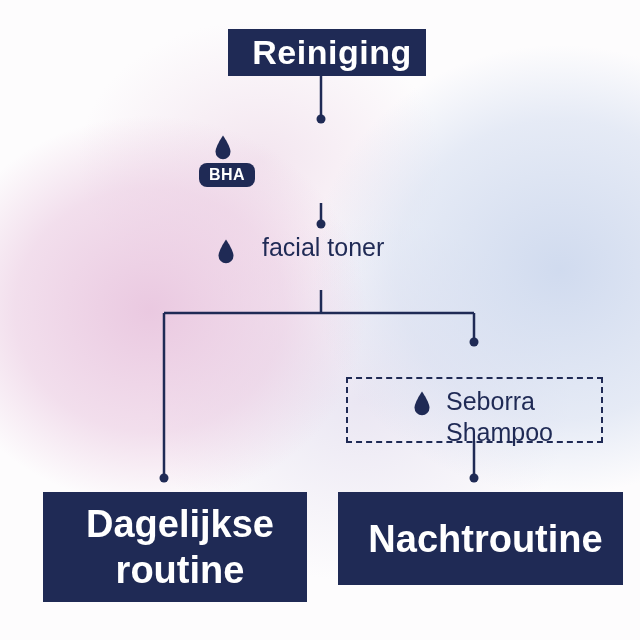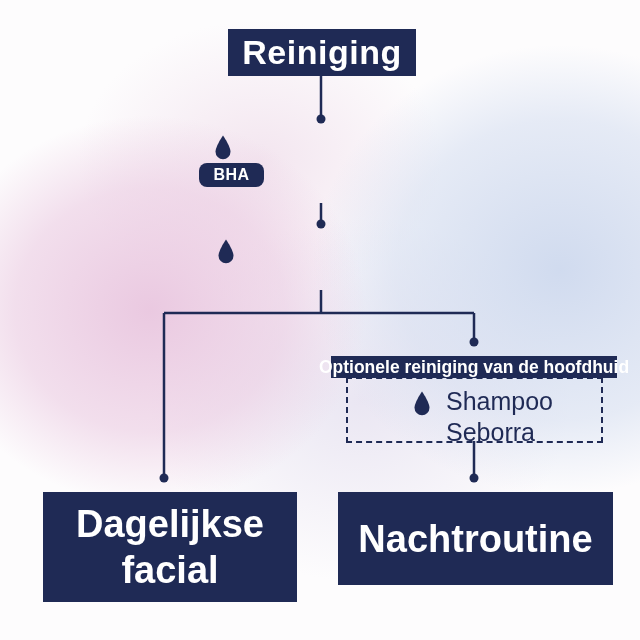--- a/index.html
+++ b/index.html
@@ -9,31 +9,31 @@
     background:
       radial-gradient(ellipse 300px 270px at 150px 310px, rgba(233,198,223,0.95) 0%, rgba(233,198,223,0.55) 45%, rgba(233,198,223,0) 72%),
       radial-gradient(ellipse 330px 300px at 560px 270px, rgba(206,217,238,0.95) 0%, rgba(206,217,238,0.5) 50%, rgba(206,217,238,0) 75%),
       radial-gradient(ellipse 300px 260px at 360px 400px, rgba(226,221,238,0.7) 0%, rgba(226,221,238,0) 70%),
       radial-gradient(ellipse 260px 200px at 260px 160px, rgba(236,214,230,0.6) 0%, rgba(236,214,230,0) 70%),
       #fdfcfd;
   }
   .navy-box{
     position:absolute;background:var(--navy);color:var(--text-on-navy);
     display:flex;flex-direction:column;align-items:center;justify-content:center;
-    font-weight:700;text-align:center;
+    font-weight:700;text-align:center;padding-left:10px;
   }
   #reiniging-box{left:228px;top:29px;width:188px;height:47px;font-size:34px;letter-spacing:.5px;}
   #lines-svg{position:absolute;left:0;top:0;width:640px;height:640px;pointer-events:none;}
   .step-text{font-size:25px;line-height:31px;font-weight:500;color:var(--navy);}
   .step-text span{display:block;white-space:nowrap;}
 
   #mousse-droplet{position:absolute;left:213px;top:134px;width:20px;height:28px;color:var(--navy);}
   #mousse-text{position:absolute;left:256px;top:134px;}
   #bha-badge{
-    position:absolute;left:199px;top:163px;width:65px;height:24px;
+    position:absolute;left:199px;top:163px;width:56px;height:24px;
     background:var(--navy);color:var(--text-on-navy);border-radius:8px;
     font-size:16px;font-weight:700;display:flex;align-items:center;justify-content:center;
     letter-spacing:.5px;
     text-align:center;
   }
   #tonic-droplet{position:absolute;left:216px;top:238px;width:20px;height:28px;color:var(--navy);}
   #tonic-text{position:absolute;left:262px;top:232px;}
 
   #optional-header{
     left:331px;top:356px;width:286px;height:22px;
@@ -87,37 +87,35 @@
   </div>
   <div id="mousse-text" class="step-text">
   </div>
 
   <span id="tonic-droplet">
     <svg class="drop-svg" viewBox="0 0 24 32">
         <path fill="currentColor" d="M12 1 C12 1 3 14 3 20.5 a9 9 0 0 0 18 0 C21 14 12 1 12 1 Z"></path>
       </svg>
   </span>
   <div id="tonic-text" class="step-text">
+    <span>facial toner</span>
   </div>
 
-  <div id="optional-header" class="navy-box">
-    <span>Optionele reiniging van de hoofdhuid</span>
-  </div>
   <div id="optional-dashed-box"></div>
   <span id="seborra-droplet">
     <svg class="drop-svg" viewBox="0 0 24 32">
         <path fill="currentColor" d="M12 1 C12 1 3 14 3 20.5 a9 9 0 0 0 18 0 C21 14 12 1 12 1 Z"></path>
       </svg>
   </span>
   <div id="seborra-text" class="step-text">
+    <span>Seborra</span>
     <span>Shampoo</span>
-    <span>Seborra</span>
   </div>
 
   <div id="outcome-left" class="navy-box">
     <span>Dagelijkse</span>
-    <span>facial</span>
+    <span>routine</span>
   </div>
   <div id="outcome-right" class="navy-box">
     <span>Nachtroutine</span>
   </div>
 
 </div>
 
 </body></html>

